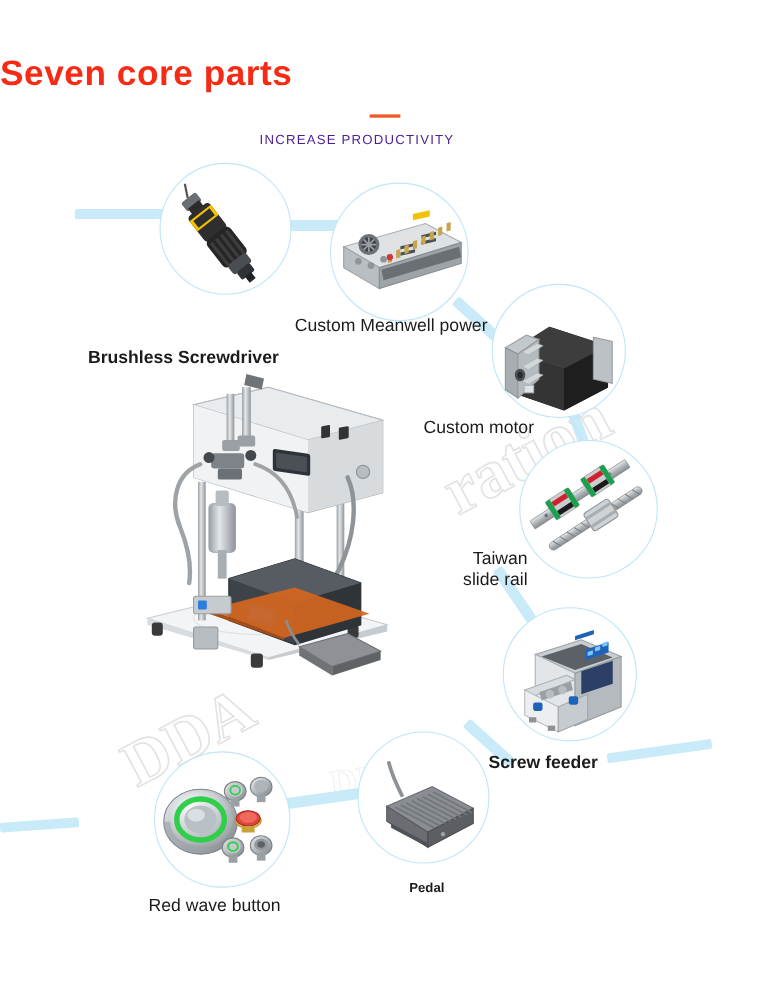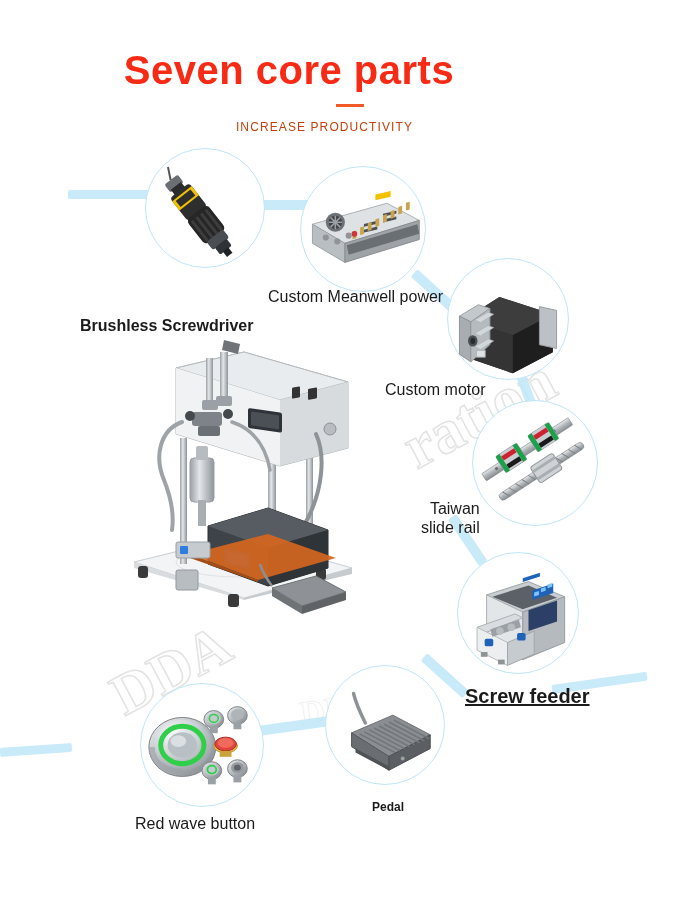--- a/index.html
+++ b/index.html
@@ -17,42 +17,41 @@
     background: #ffffff;
     overflow: hidden;
   }
 
   
   .title {
     position: absolute;
     left: 0;
     top: 48px;
     width: 578px;
-    text-align: center;
-    font-size: 40px;
+    font-size: 32px;
     font-weight: bold;
     color: #f72b15;
     letter-spacing: 0.5px;
   }
   .title-rule {
     position: absolute;
     left: 336px;
     top: 104px;
     width: 28px;
     height: 3px;
     background: #f05a28;
   }
   .subtitle {
     position: absolute;
     left: 0;
     top: 120px;
     width: 649px;
     text-align: center;
     font-size: 12px;
-    color: #c2410c;
+    color: #4c1d95;
     letter-spacing: 1.1px;
   }
 
   
   .wm {
     position: absolute;
     color: rgba(0,0,0,0);
     -webkit-text-stroke: 1.5px #e3e3e3;
     font-size: 72px;
     font-weight: bold;
@@ -486,18 +485,18 @@
         </g>
       </svg></div>
       </div>
     </div>
   <div id="label-layer">
       <div class="label bold" style="left: 80px; top: 272px; font-size: 16px; margin-top: 45px;">Brushless Screwdriver</div>
       <div class="label" style="left: 268px; top: 288px; font-size: 16px;">Custom Meanwell power</div>
       <div class="label" style="left: 385px; top: 369px; font-size: 16px; margin-top: 12px;">Custom motor</div>
       <div class="label" style="left: 421px; top: 500px; font-size: 16px; text-align: right;">Taiwan
 slide rail</div>
-      <div class="label bold" style="left: 465px; top: 685px; font-size: 20px; text-decoration: underline;">Screw feeder</div>
+      <div class="label bold" style="left: 444px; top: 685px; font-size: 16px;">Screw feeder</div>
       <div class="label bold" style="left: 372px; top: 800px; font-size: 12px;">Pedal</div>
       <div class="label" style="left: 107px; top: 815px; font-size: 16px; margin-left: 28px;">Red wave button</div>
     </div>
 
 </div>
 
 </body></html>

